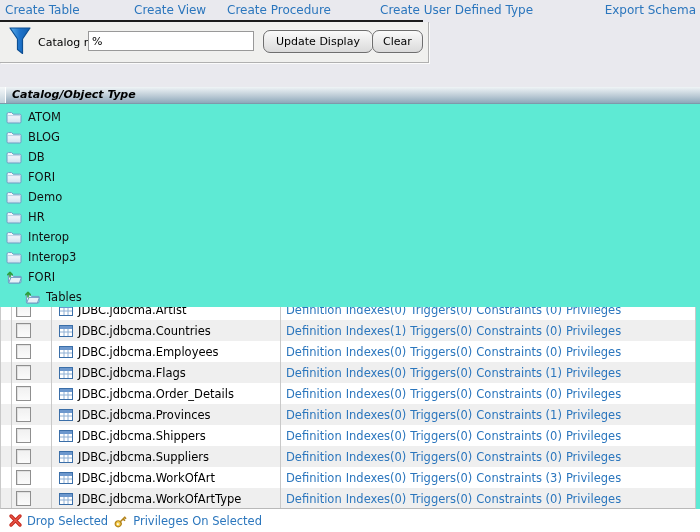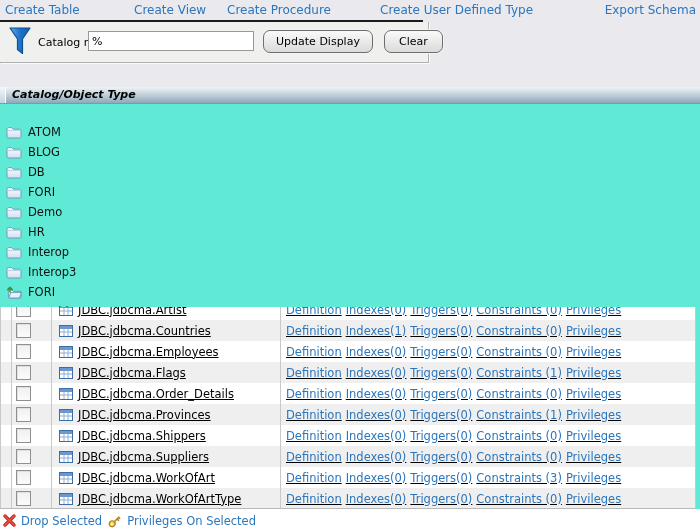--- a/index.html
+++ b/index.html
@@ -18,51 +18,51 @@
   .filter-panel{position:absolute;left:0;top:22px;width:428px;height:40px;background:#f0f0ee;
     border-right:1px solid #b0b0b0;border-bottom:1px solid #b0b0b0;box-shadow:1px 1px 0 #fbfbfb;}
   .funnel-wrap{position:absolute;left:8px;top:4px;}
   .filter-label{position:absolute;left:38px;top:14px;font-size:11px;color:#000;}
   .filter-input{position:absolute;left:88px;top:9px;width:158px;height:16px;border:1px solid #999;
     font:11px "DejaVu Sans",sans-serif;padding:1px 3px;background:#fff;color:#000;}
   .btn{position:absolute;top:8px;height:23px;background:linear-gradient(#fafafa,#dadada);
     border:1px solid #6e6e6e;border-radius:7px;font:11px "DejaVu Sans",sans-serif;color:#000;
     box-shadow:0 0 0 1px #f2f2f2;cursor:pointer;}
   .btn-update{left:263px;width:110px;}
-  .btn-clear{left:384px;width:59px;}
+  .btn-clear{left:372px;width:51px;}
 
   
   .header-bar{position:absolute;left:0;top:87px;width:700px;height:16px;
     background:linear-gradient(#eff4f6,#bccbd6 55%,#8da8ba);border-bottom:1px solid #7f99ab;font-style:italic;}
   .header-grip{position:absolute;left:0;top:0;width:5px;height:16px;
     background:linear-gradient(#f5f8f9,#c3d2dc);border-right:1px solid #ffffff;}
   .header-title{position:absolute;left:12px;top:1px;font-size:11px;font-weight:bold;color:#000;}
 
   
-  .tree{position:absolute;left:0;top:122px;width:604px;}
+  .tree{position:absolute;left:0;top:107px;width:604px;}
   .tree-item{height:20px;display:flex;align-items:center;padding-left:6px;cursor:pointer;}
   .tree-item.level-1{padding-left:24px;}
   .tree-label{margin-left:6px;font-size:11.5px;color:#111;}
 
   
   .table-clip{position:absolute;left:0;top:307px;width:696px;height:202px;overflow:hidden;
     border-left:1px solid #c9c9c9;border-right:1px solid #c9c9c9;border-bottom:1px solid #b9b9b9;box-sizing:border-box;}
-  .trow{display:flex;height:21px;align-items:stretch;background:#fff;text-decoration:underline;}
+  .trow{display:flex;height:21px;align-items:stretch;background:#fff;}
   .trow.stripe{background:#efefef;}
   .trow:first-child{margin-top:-8px;}
   .c1{width:10px;border-right:1px solid #c9c9c9;}
   .c2{width:40px;border-right:1px solid #c9c9c9;display:flex;align-items:center;padding-left:4px;box-sizing:border-box;}
   .c3{width:229px;border-right:1px solid #c9c9c9;display:flex;align-items:center;padding-left:7px;box-sizing:border-box;}
   .c4{flex:1;display:flex;align-items:center;padding-left:5px;}
   .cb{width:13px;height:13px;background:linear-gradient(#f0f0f0,#fbfbfb);border:1px solid #8f8f8f;box-shadow:inset 1px 1px 0 #e0e0e0;cursor:pointer;}
   .tname{margin-left:5px;font-size:11.5px;color:#000;white-space:nowrap;}
   .row-link{color:#2b76bd;font-size:11.5px;margin-right:4px;text-decoration:none;white-space:nowrap;cursor:pointer;}
 
   
-  .footer{position:absolute;left:0;top:509px;width:700px;height:23px;display:flex;align-items:center;padding-left:2px;box-sizing:border-box;background:#fff;}
+  .footer{position:absolute;left:0;top:509px;width:700px;height:23px;display:flex;align-items:center;padding-left:8px;box-sizing:border-box;background:#fff;}
   .footer-link{color:#2b76bd;font-size:11.5px;margin:0 5px 0 4px;cursor:pointer;white-space:nowrap;}
   .icon-wrap{display:inline-flex;align-items:center;}
 </style>
 </head>
 <body>
 
 <div id="screen">
   <div class="top-bg"></div>
 
   <div>

